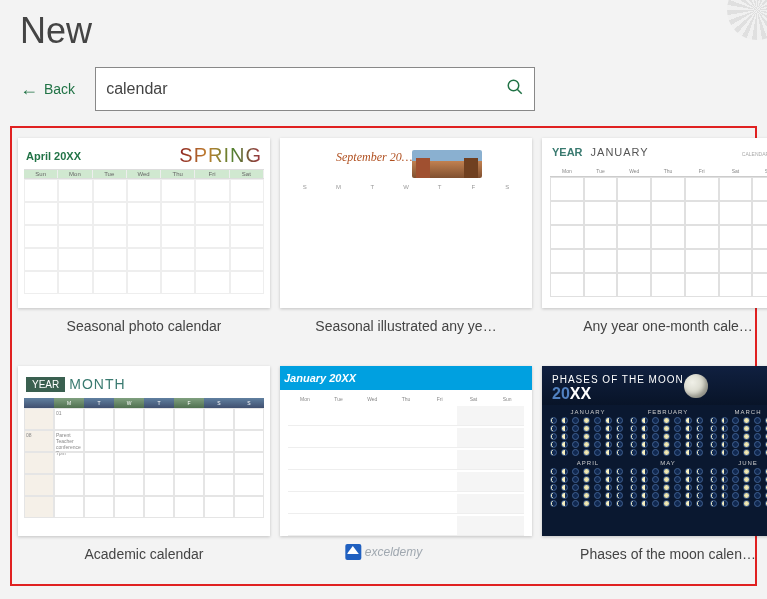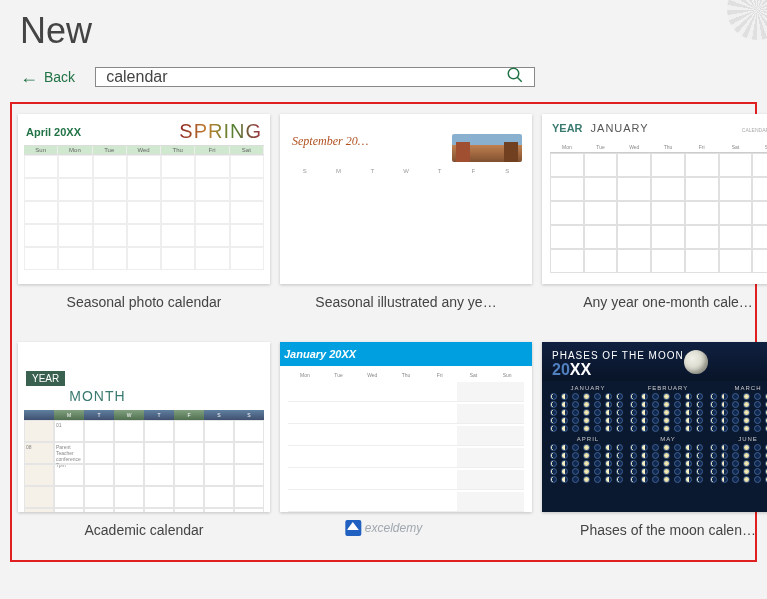--- a/index.html
+++ b/index.html
@@ -36,21 +36,21 @@
   .back-arrow {
     font-size: 18px;
     line-height: 1;
   }
   .search-box {
     flex: 0 0 440px;
     display: flex;
     align-items: center;
     border: 1px solid #888;
     background: #fff;
-    height: 20px;
+    height: 44px;
     padding: 0 10px;
   }
   .search-input {
     flex: 1;
     border: none;
     outline: none;
     font-size: 16px;
     color: #444;
     background: transparent;
   }
@@ -96,21 +96,21 @@
   .t1-head { display:flex; justify-content:space-between; padding:6px 8px 2px 8px; align-items:center; }
   .t1-title { color:#217346; font-weight:bold; font-size:11px; }
   .t1-spring { font-size:20px; font-weight:normal; letter-spacing:1px;
     background: linear-gradient(90deg,#8b2020,#c08030,#508030,#a03040);
     -webkit-background-clip: text; background-clip:text; color:transparent;text-align:right; }
   .cal-grid { display:grid; grid-template-columns:repeat(7,1fr); border-top:1px solid #ddd; margin:0 6px; }
   .cal-grid .dh { background:#d0e8d0; font-size:6px; color:#666; text-align:center; padding:1px 0; border-right:1px solid #eee;}
   .cal-grid .cell { height:23px; border:0.5px solid #eee; font-size:6px; color:#888; padding:1px; }
 
   
-  .t2-head { display:flex; justify-content:space-between; align-items:flex-start; padding:20px 10px 4px 12px; }
+  .t2-head { display:flex; align-items:flex-start; padding:12px 10px 4px 12px;margin-left:44px; }
   .t2-title { color:#b05020; font-size:12px; font-style:italic; font-family:Georgia,serif; }
   .t2-ill { width:70px; height:28px; background:linear-gradient(#8ab0d0 40%,#c08050 40%,#805030);
     border-radius:2px; position:relative; }
   .t2-ill::before,.t2-ill::after { content:""; position:absolute; bottom:0; width:14px; height:20px; background:#a05030; }
   .t2-ill::before{left:4px;} .t2-ill::after{right:4px; background:#704020;}
   .t2-grid { display:grid; grid-template-columns:repeat(7,1fr); margin:0 8px; }
   .t2-grid .dh { font-size:6px; color:#999; text-align:center; padding:2px 0; }
   .t2-grid .cell { height:20px; font-size:6px; }
 
   
@@ -118,21 +118,21 @@
   .t3-year { color:#3a7a70; font-weight:bold; font-size:11px; }
   .t3-month { font-size:11px; color:#555; letter-spacing:1px; }
   .t3-sub { margin-left:auto; font-size:5px; color:#aaa; }
   .t3-grid { display:grid; grid-template-columns:repeat(7,1fr); margin:4px 8px 0 8px; }
   .t3-grid .dh { font-size:5px; color:#888; text-align:center; border-bottom:1px solid #ccc; padding:2px 0;}
   .t3-grid .cell { height:24px; border:0.5px solid #e0e0e0; }
 
   
   .t4-head { display:flex; align-items:center; gap:4px; padding:10px 8px 4px 8px; }
   .t4-year { background:#3a6050; color:#fff; font-size:10px; padding:2px 6px; }
-  .t4-month { color:#3a7a70; font-size:14px; font-weight:300; letter-spacing:1px;margin-top:36px; }
+  .t4-month { color:#3a7a70; font-size:14px; font-weight:300; letter-spacing:1px; }
   .t4-grid { display:grid; grid-template-columns:repeat(8,1fr); margin:2px 6px; }
   .t4-grid .dh { background:linear-gradient(#6080a0,#405070); font-size:5px; color:#fff; text-align:center; padding:2px 0; }
   .t4-grid .dh:nth-child(2),.t4-grid .dh:nth-child(4),.t4-grid .dh:nth-child(6) { background:linear-gradient(#80a080,#507050);}
   .t4-grid .cell { height:22px; border:0.5px solid #e5e5e5; font-size:5px; color:#888; padding:1px;}
   .t4-grid .sun { background:#f5f0e8; }
 
   
   .t5-head { background:#00a0e0; color:#fff; padding:6px 4px; font-weight:bold; font-size:11px;font-style:italic; }
   .t5-grid { display:grid; grid-template-columns:repeat(7,1fr); margin:4px 8px; row-gap:2px;}
   .t5-grid .dh { font-size:5px; color:#888; text-align:center; padding:2px 0; }

